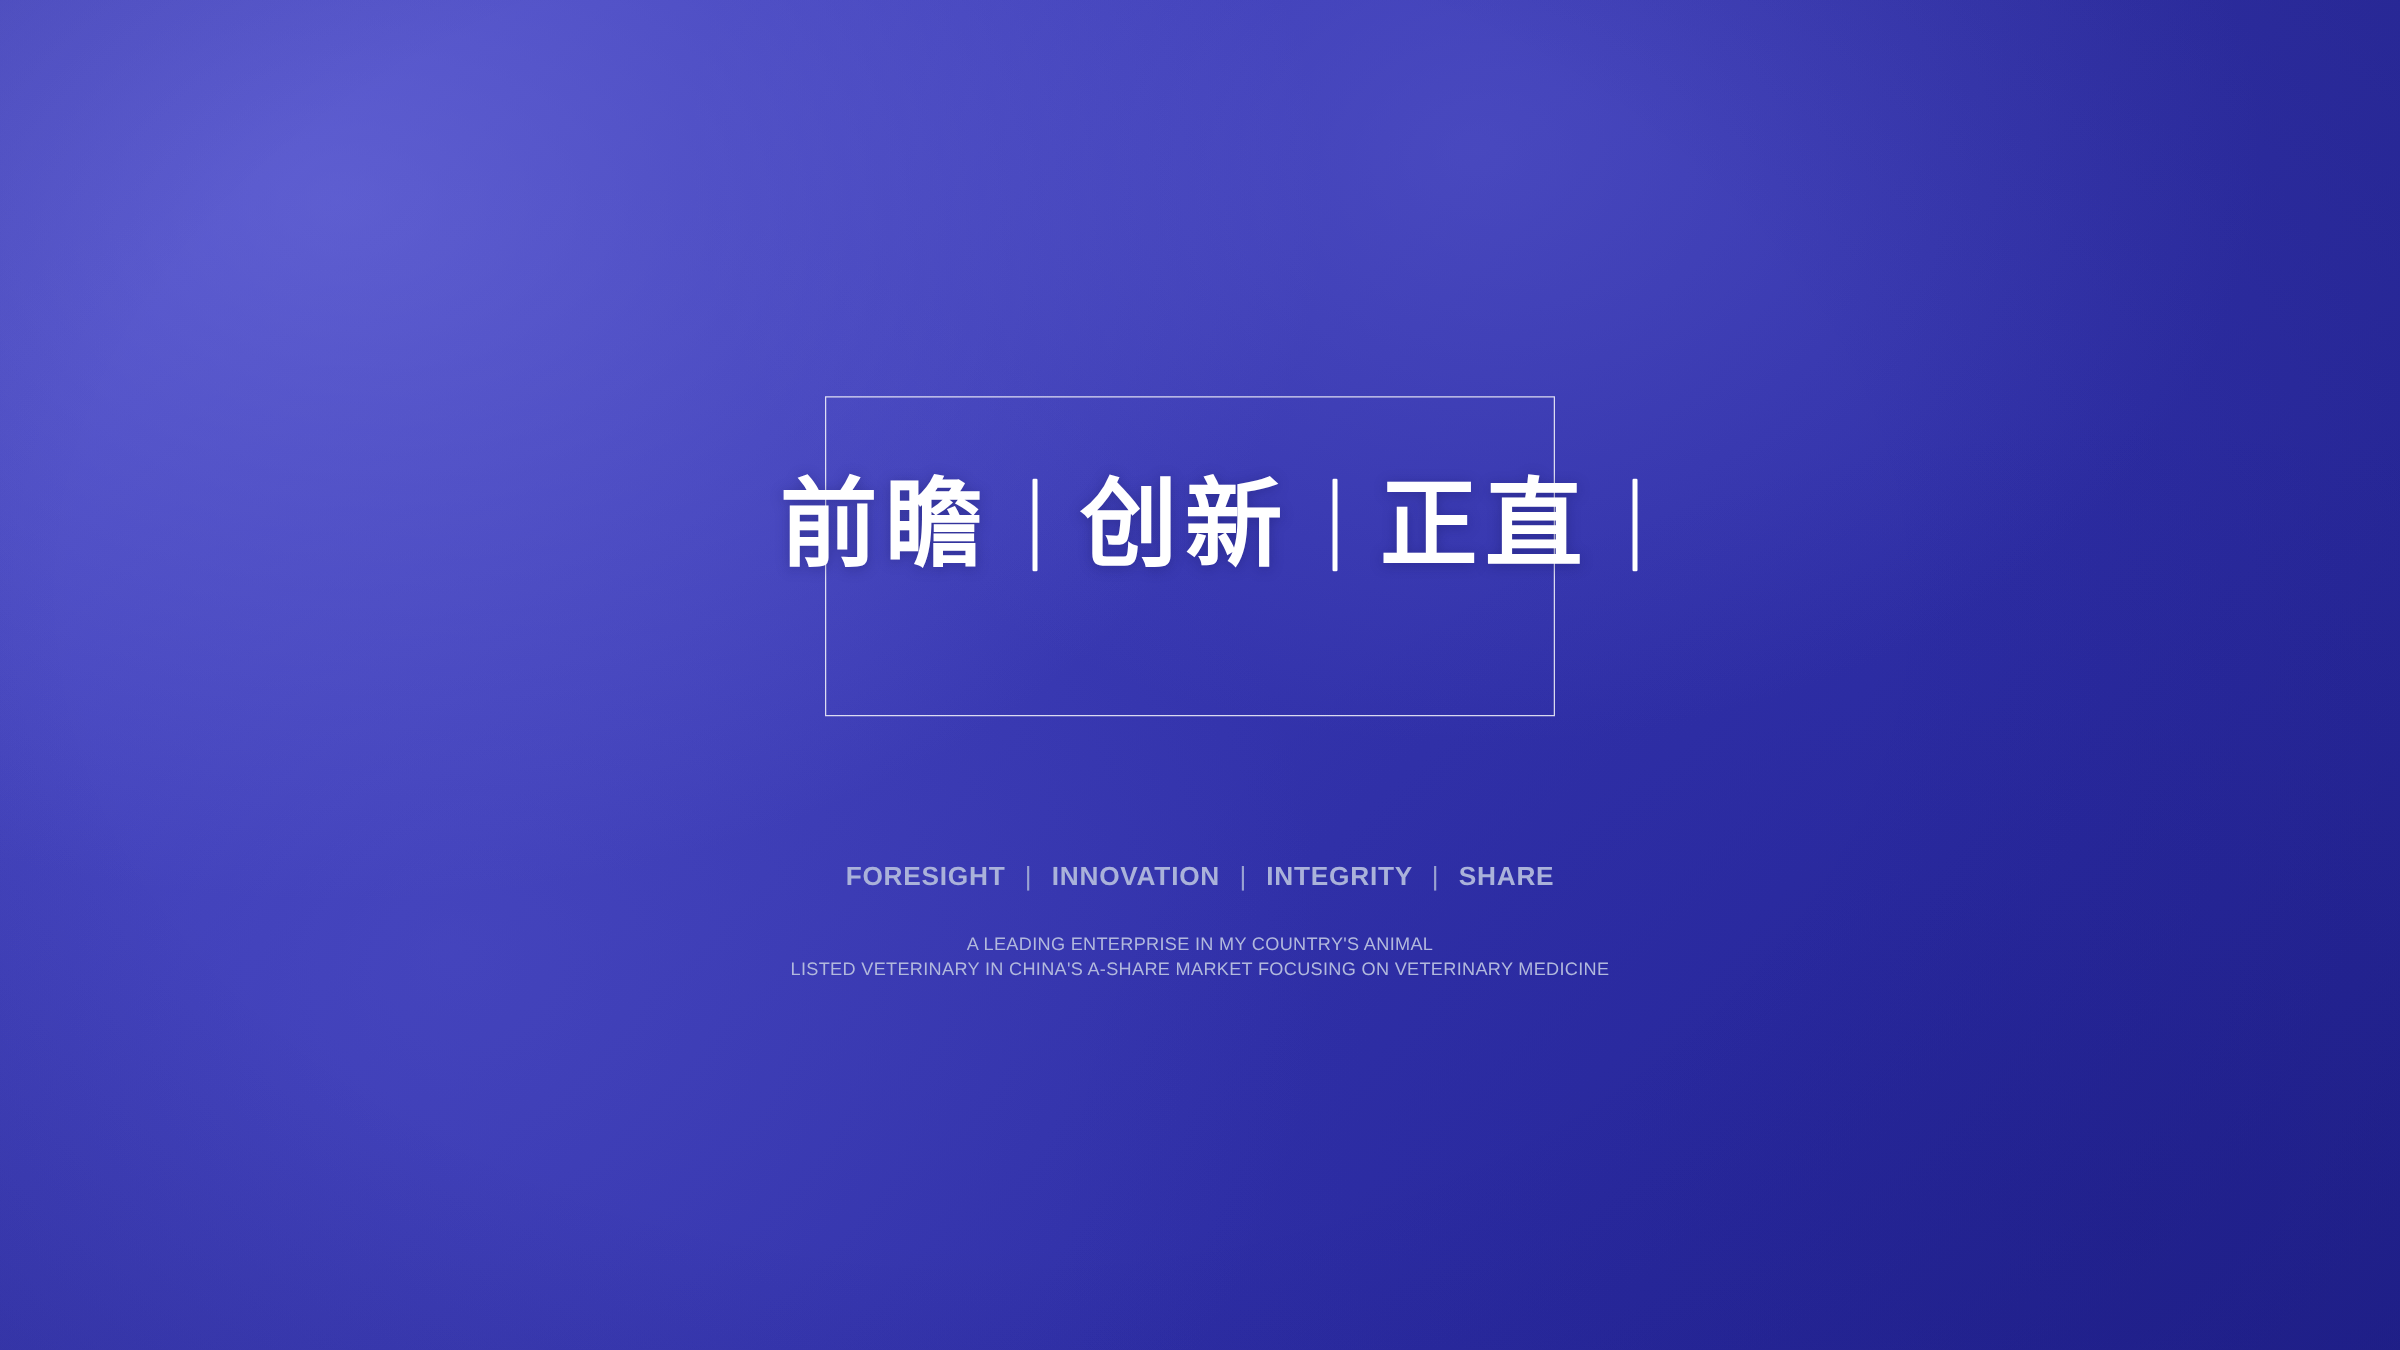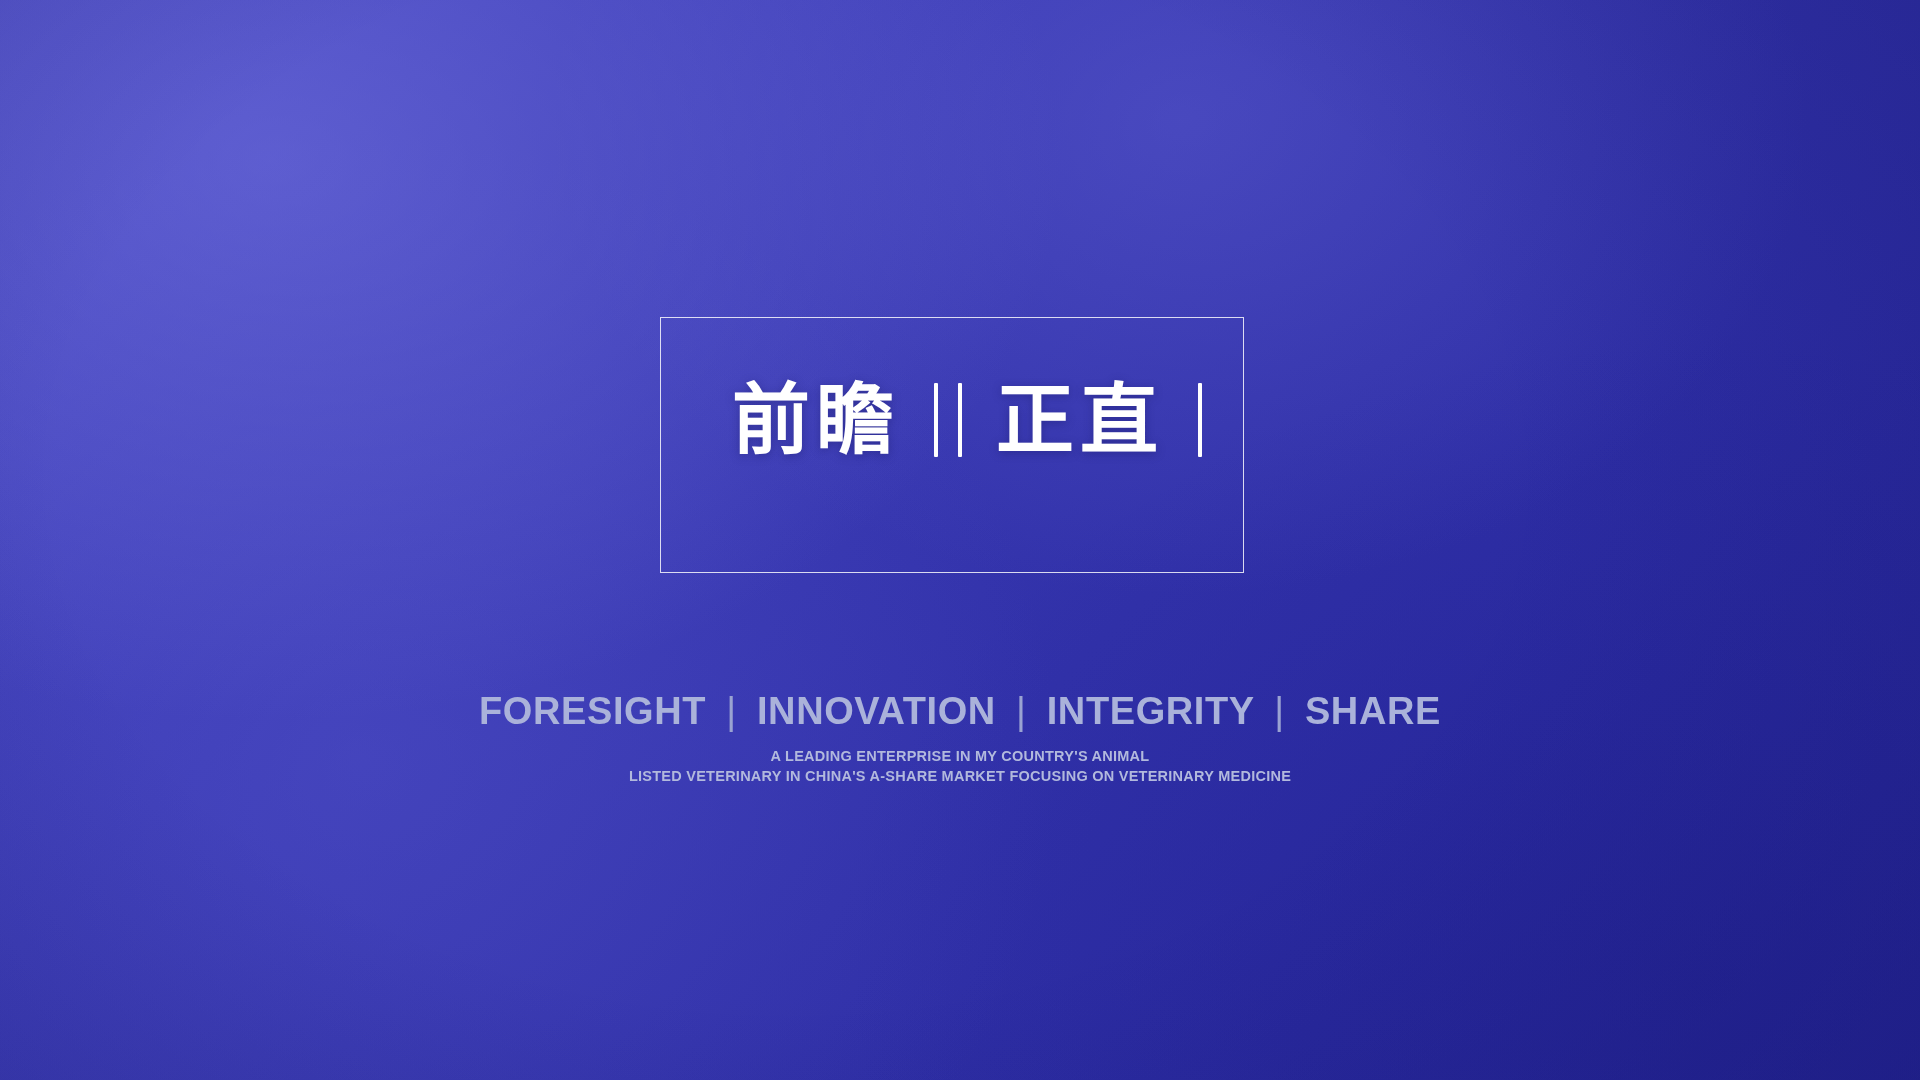--- a/index.html
+++ b/index.html
@@ -91,21 +91,21 @@
     flex:0 0 auto;
     margin:0 10px;
     border-radius:1px;
   }
 
   
   .subline{
     position:absolute;
     left:0; right:0; top:690px;
     text-align:center;
-    font-size:38px;
+    font-size:21px;
     font-weight:700;
     letter-spacing:0.6px;
     color:#aab2da;
     white-space:nowrap;
     z-index:7;
   }
   .subline .sl-sep{
     color:#9aa3d2;
     font-weight:400;
     padding:0 9px;
@@ -117,21 +117,21 @@
     left:0; right:0; top:746px;
     text-align:center;
     font-size:14.5px;
     font-weight:400;
     letter-spacing:0.25px;
     color:#b2b9dd;
     line-height:20px;
     white-space:nowrap;
     z-index:7;
   }
-  .descr div{ display:block;font-weight:bold; }
+  .descr div{ display:block; }
 </style>
 </head>
 <body>
 
 <div class="stage">
 
   <div class="bg-art">
     <svg viewBox="0 0 1920 1080" preserveAspectRatio="xMidYMid slice" aria-hidden="true">
       <defs>
         <linearGradient id="headGrad" x1="0" y1="0" x2="0.4" y2="1">
@@ -448,20 +448,21 @@
     <div class="bg-vignette"></div>
   </div>
 
   <div class="content">
 
     <div class="title-frame"></div>
 
     <div class="headline">
       <span class="hl-word">前瞻</span>
       <span class="hl-sep"></span>
+      <span class="hl-word">创新</span>
       <span class="hl-sep"></span>
       <span class="hl-word">正直</span>
       <span class="hl-sep"></span>
     </div>
 
     <div class="subline">
       <span>FORESIGHT</span>
       <span class="sl-sep">|</span>
       <span>INNOVATION</span>
       <span class="sl-sep">|</span>

